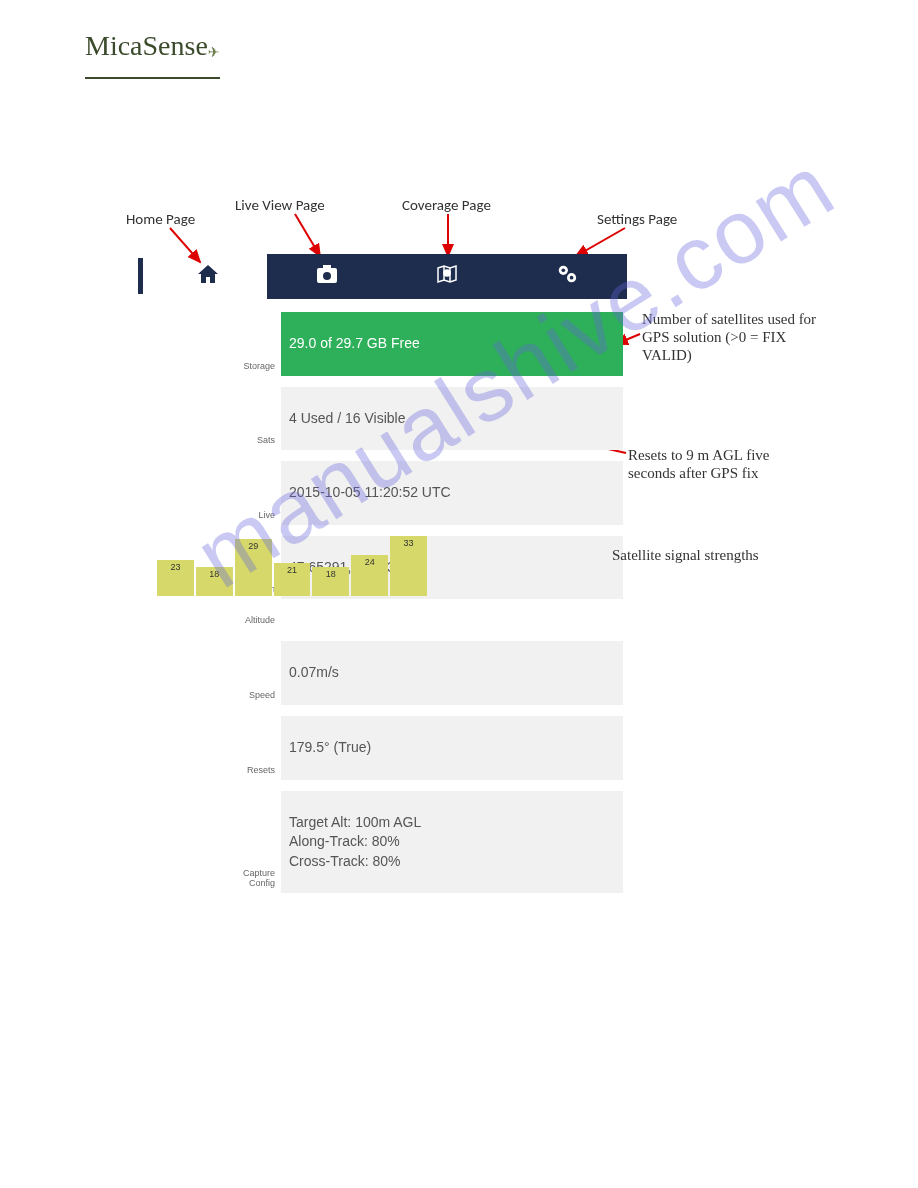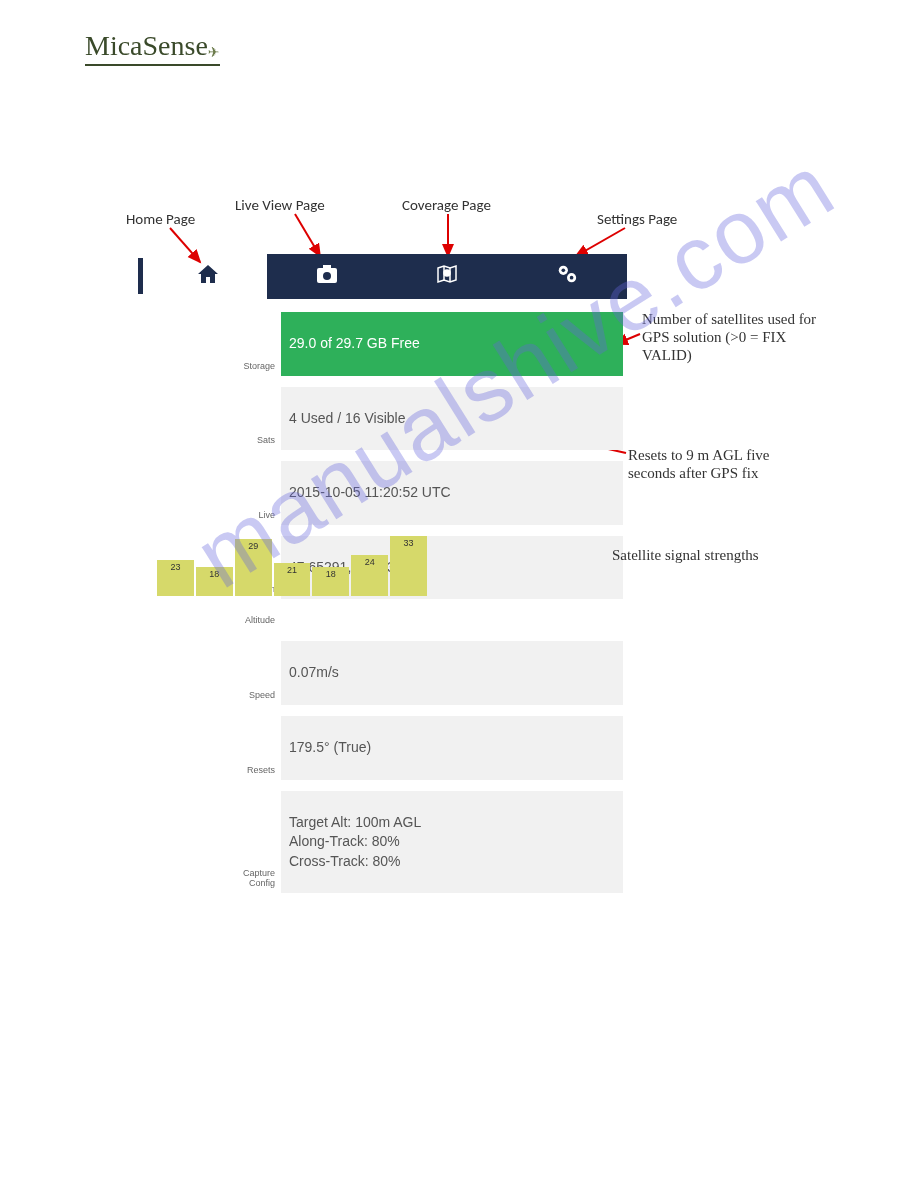--- a/index.html
+++ b/index.html
@@ -1,17 +1,17 @@
 <!DOCTYPE html>
 <html><head>
 <meta charset="utf-8">
 <style>
 *{box-sizing:border-box;margin:0;padding:0}
 body{font-family:Arial,Helvetica,sans-serif;background:#fff;width:918px;height:1188px;position:relative;overflow:hidden}
-.logo{position:absolute;top:30px;left:85px;font-family:Georgia,serif;font-size:28px;color:#3a4a2a;border-bottom:2px solid #3a4a2a;padding-bottom:2px}
+.logo{position:absolute;top:30px;left:85px;font-family:Georgia,serif;font-size:28px;color:#3a4a2a;border-bottom:2px solid #3a4a2a;padding-bottom:15px}
 .logo-arrow{display:inline-block;font-size:14px;color:#6a7a4a;vertical-align:-2px}
 
 .label{position:absolute;font-size:15px;color:#333;font-family:Calibri,Arial,sans-serif}
 
 
 .vertical-bar{position:absolute;top:258px;left:138px;width:5px;height:36px;background:#1e2d4d}
 .home-icon{position:absolute;top:262px;left:196px;color:#1e2d4d;font-size:24px;cursor:pointer}
 .nav{position:absolute;top:254px;left:267px;width:360px;height:45px;background:#1e2d4d;display:flex;justify-content:space-around;align-items:center}
 .nav-icon{color:#fff;font-size:20px;cursor:pointer}
 

